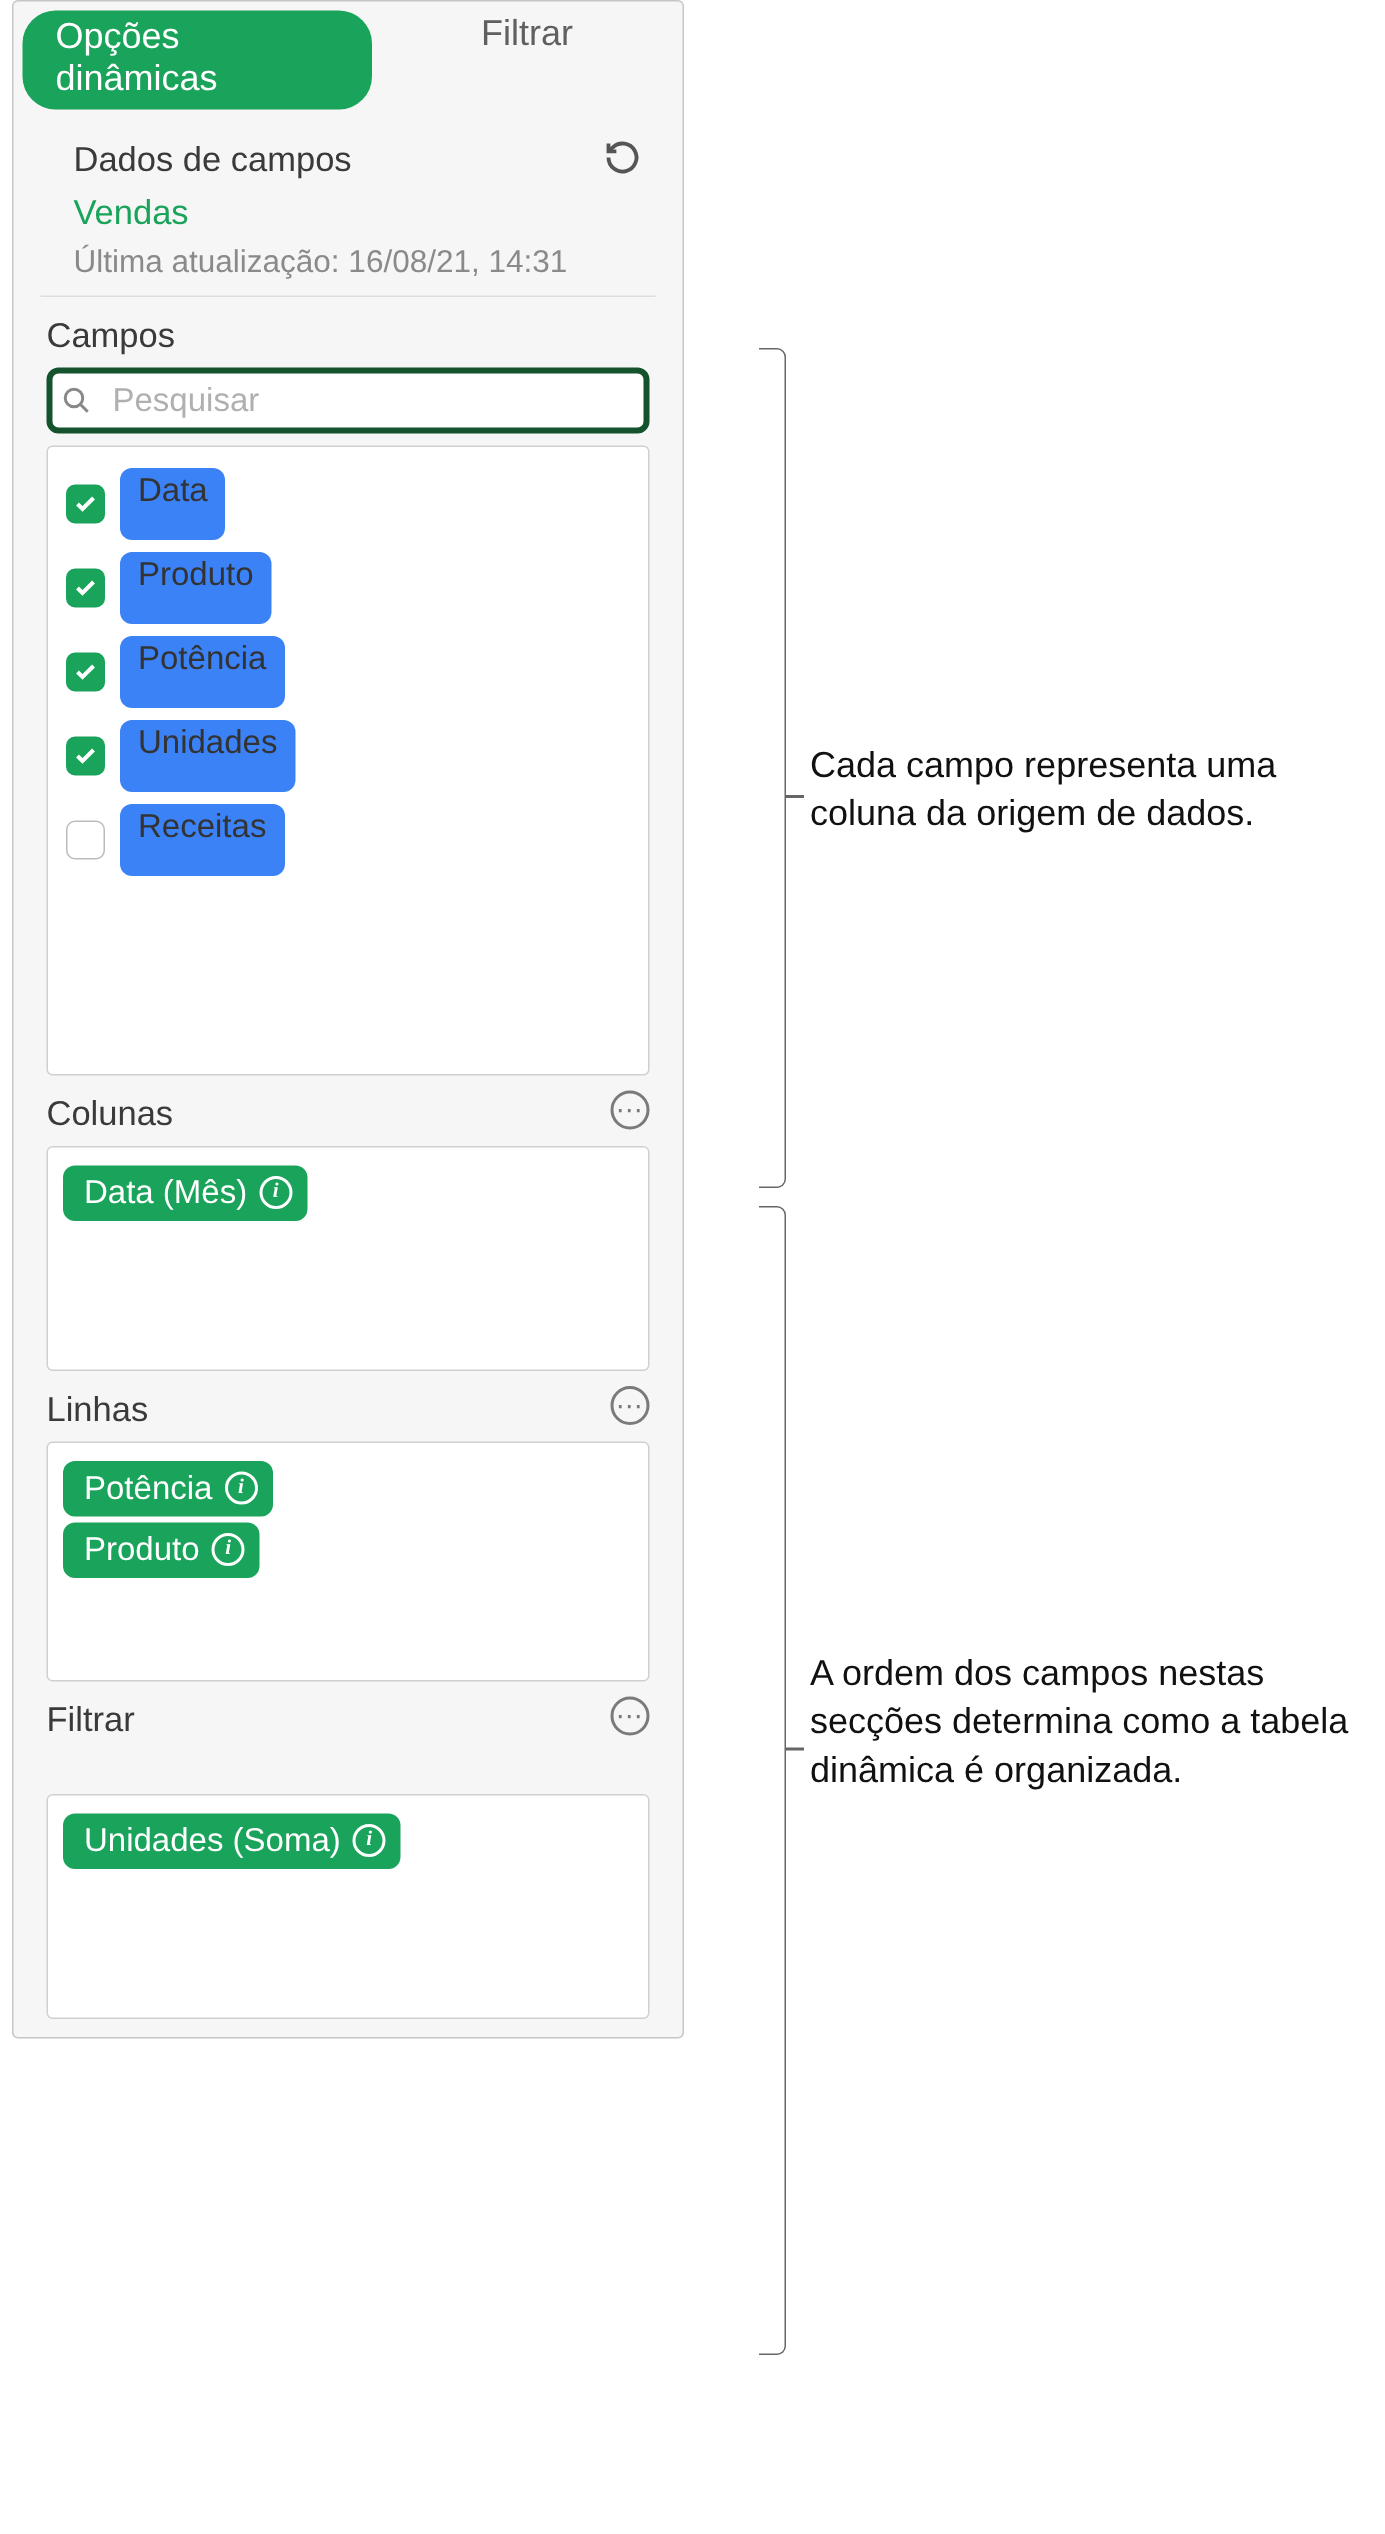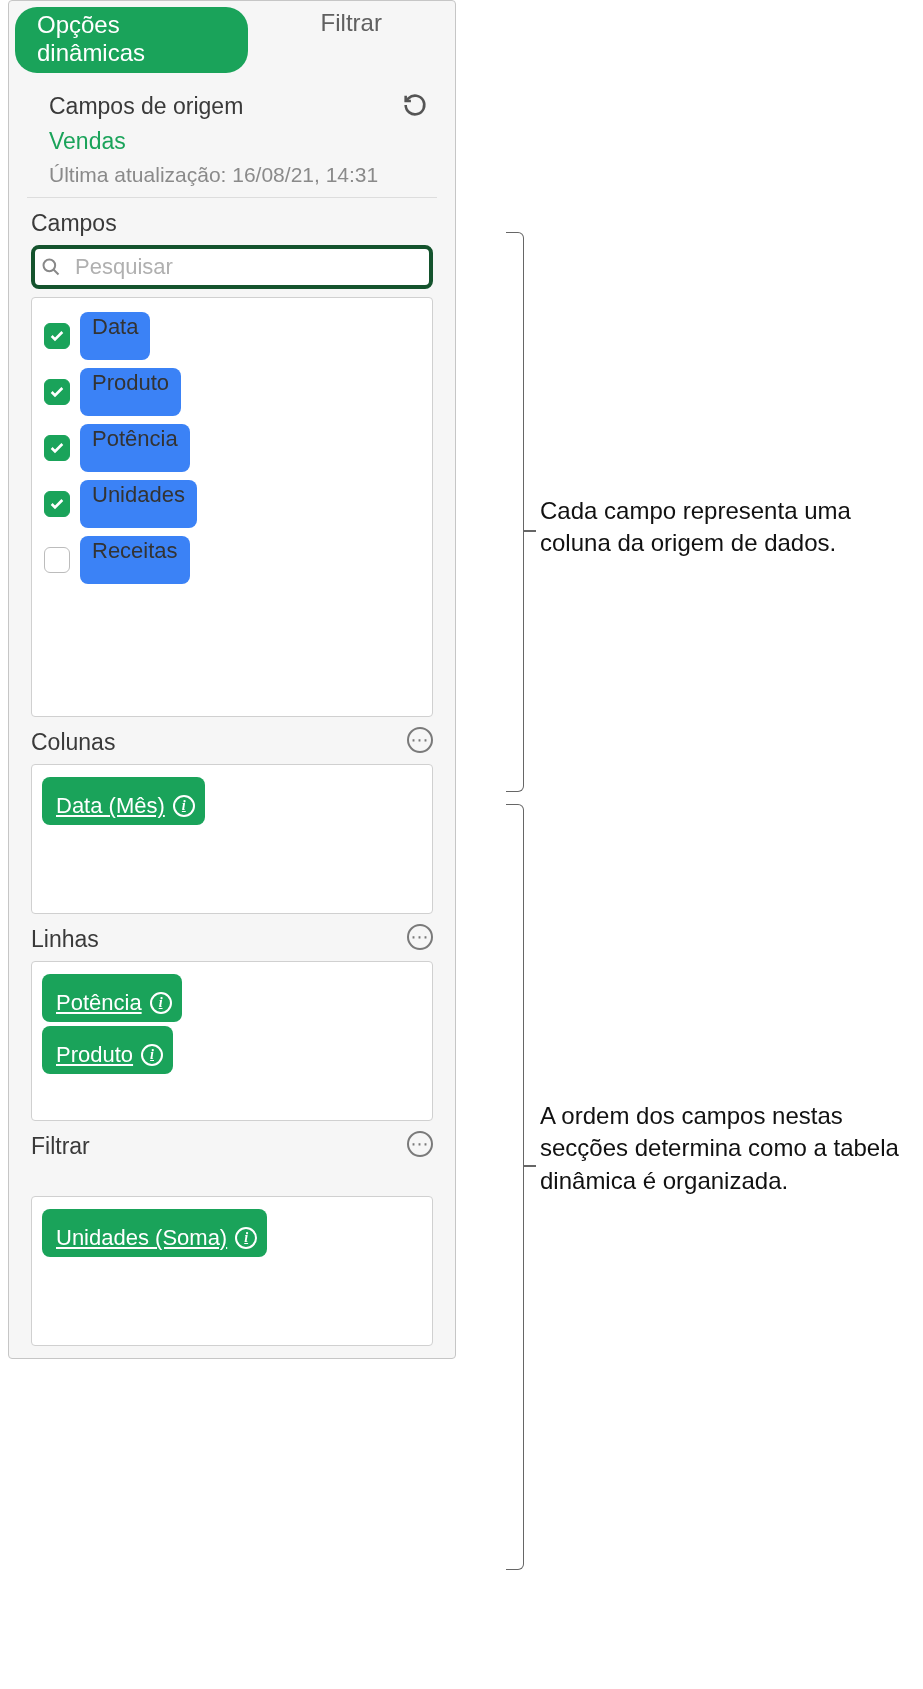--- a/index.html
+++ b/index.html
@@ -158,28 +158,27 @@
     font-size: 18px;
     color: #7a7a7a;
     cursor: pointer;
     letter-spacing: 1px;
     line-height: 1;
   }
   .green-pill {
     background: #1aa35a;
     color: #fff;
     border-radius: 8px;
-    padding: 16px 10px 6px 14px;
+    padding: 5px 10px 6px 14px;
     font-size: 22px;
     display: inline-flex;
     align-items: center;
     gap: 8px;
     margin: 2px 0;
     cursor: grab;
-    text-decoration: underline;
   }
   .info-circle {
     width: 22px;
     height: 22px;
     border: 2.5px solid #fff;
     border-radius: 50%;
     display: inline-flex;
     align-items: center;
     justify-content: center;
     font-size: 14px;
@@ -224,21 +223,21 @@
   <div class="tabbar">
     <div class="tab-active-wrap" style="flex:1.15;">
       <span class="tab-active-pill">Opções dinâmicas</span>
     </div>
     <div class="tab" style="flex:1;">
       <span class="tab-inactive">Filtrar</span>
     </div>
   </div>
 
   <div class="source-block">
-    <div class="lbl-dark">Campos de origem</div>
+    <div class="lbl-dark">Dados de campos</div>
     <div class="lbl-green">Vendas</div>
     <div class="lbl-grey">Última atualização: 16/08/21, 14:31</div>
     <span class="refresh-icon">
       <svg viewBox="0 0 24 24" fill="none" stroke="#555" stroke-width="2.2">
         <path d="M4 12a8 8 0 1 0 2.5-5.8L4 8.5"></path>
         <path d="M4 4v4.5h4.5"></path>
       </svg>
     </span>
   </div>
 

